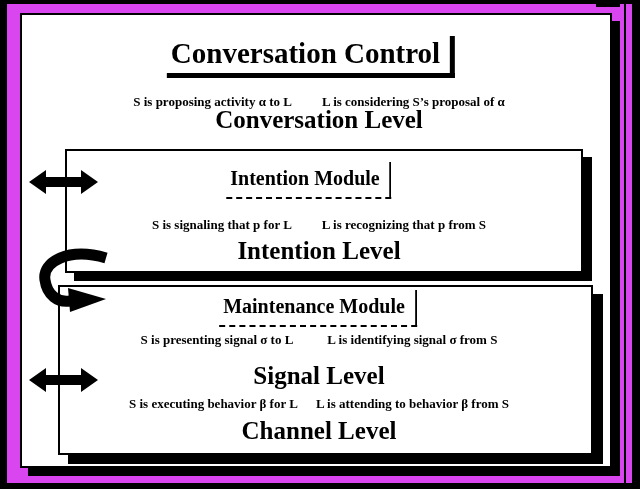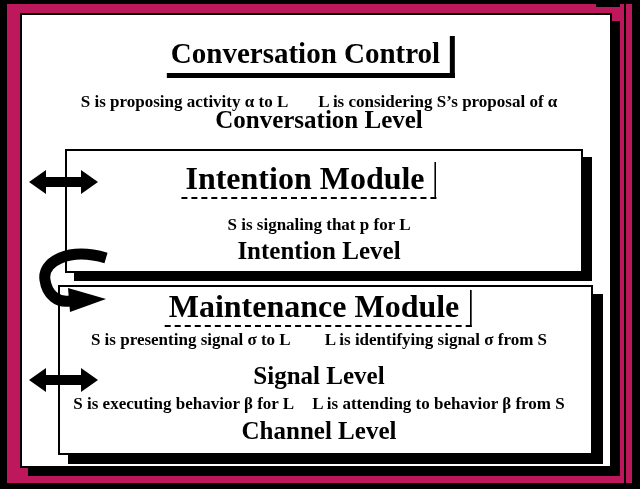--- a/index.html
+++ b/index.html
@@ -1,43 +1,43 @@
 <!DOCTYPE html>
 <html><head>
 <meta charset="utf-8">
 <style>
   html,body{margin:0;padding:0;background:#fff;}
   .page{
-    position:relative;width:640px;height:489px;background:#be185d;
+    position:relative;width:640px;height:489px;background:#d946ef;
     font-family:"Liberation Serif","DejaVu Serif",serif;font-weight:bold;color:#000;
     overflow:hidden;
   }
   .frame{position:absolute;left:0;top:0;right:0;bottom:0;border-style:solid;border-color:#000;
     border-width:4px 8px 6px 7px;pointer-events:none;z-index:6;}
   .thin-right{position:absolute;left:624px;top:3px;width:2px;height:480px;background:#000;z-index:5;}
   .scan-blob{position:absolute;left:596px;top:0;width:24px;height:7px;background:#000;z-index:7;}
 
   .slide{position:absolute;left:20px;top:13px;width:592px;height:455px;background:#fff;
     border:2px solid #000;box-shadow:8px 8px 0 0 #000;box-sizing:border-box;z-index:1;}
 
   .module-box{position:absolute;background:#fff;border:2px solid #000;box-sizing:border-box;z-index:1;}
   .box-intention{left:65px;top:149px;width:518px;height:124px;box-shadow:9px 8px 0 0 #000;}
   .box-maintenance{left:58px;top:285px;width:535px;height:170px;box-shadow:10px 9px 0 0 #000;}
 
   .title-main{position:absolute;top:36px;left:311px;transform:translateX(-50%);
     font-size:29px;line-height:34px;white-space:nowrap;padding:0 10px 3px 4px;
     border-bottom:5px solid #000;border-right:5px solid #000;z-index:2;}
   .title-module{position:absolute;transform:translateX(-50%);
-    font-size:32px;line-height:32px;white-space:nowrap;padding:0 10px 3px 4px;
+    font-size:20px;line-height:32px;white-space:nowrap;padding:0 10px 3px 4px;
     border-bottom:2px dashed #000;border-right:2px solid #000;z-index:2;}
   .title-intention{left:309px;top:162px;}
   .title-maintenance{left:318px;top:290px;text-align:center;}
 
   .row{position:absolute;left:30px;width:578px;display:flex;justify-content:center;
-    font-size:17px;line-height:20px;white-space:nowrap;z-index:2;}
+    font-size:13px;line-height:20px;white-space:nowrap;z-index:2;}
   .row-1{top:92px;gap:30px;}
   .row-2{top:215px;gap:30px;}
   .row-3{top:330px;gap:34px;}
   .row-4{top:394px;gap:18px;justify-content:center;}
 
   .level{position:absolute;left:30px;width:578px;text-align:center;
     font-size:25px;line-height:28px;white-space:nowrap;z-index:2;}
   .level-1{top:106px;}
   .level-2{top:237px;}
   .level-3{top:362px;}
@@ -61,20 +61,21 @@
 
   <div class="row row-1">
     <span>S is proposing activity α to L</span>
     <span>L is considering S’s proposal of α</span>
   </div>
   <div class="level level-1">Conversation Level</div>
 
   <div class="title-module title-intention">Intention Module</div>
   <div class="row row-2">
     <span>S is signaling that p for L</span>
+    <span>L is recognizing that p from S</span>
   </div>
   <div class="level level-2">Intention Level</div>
 
   <div class="title-module title-maintenance">Maintenance Module</div>
   <div class="row row-3">
     <span>S is presenting signal σ to L</span>
     <span>L is identifying signal σ from S</span>
   </div>
   <div class="level level-3">Signal Level</div>
   <div class="row row-4">

